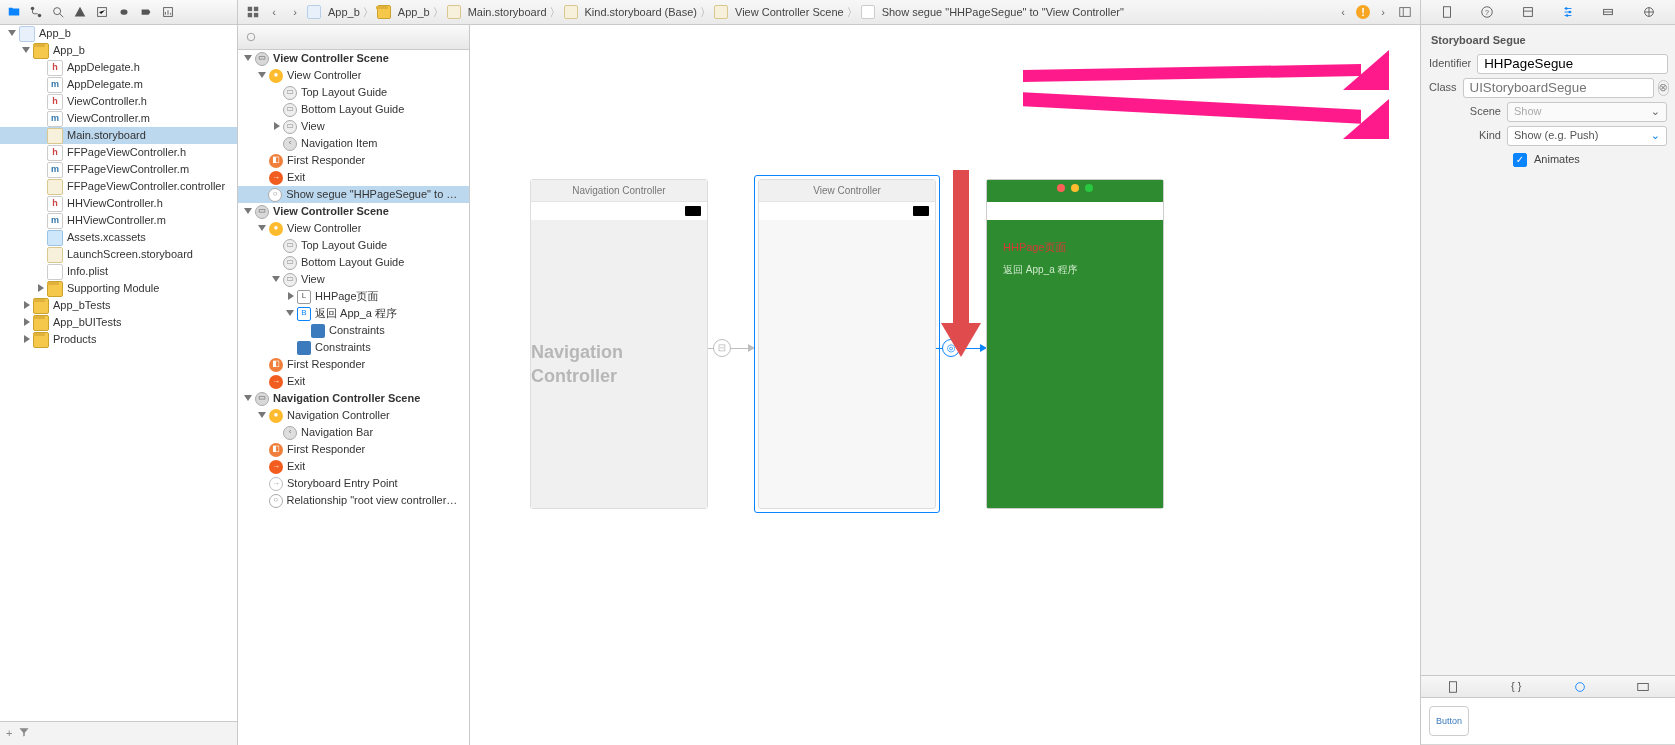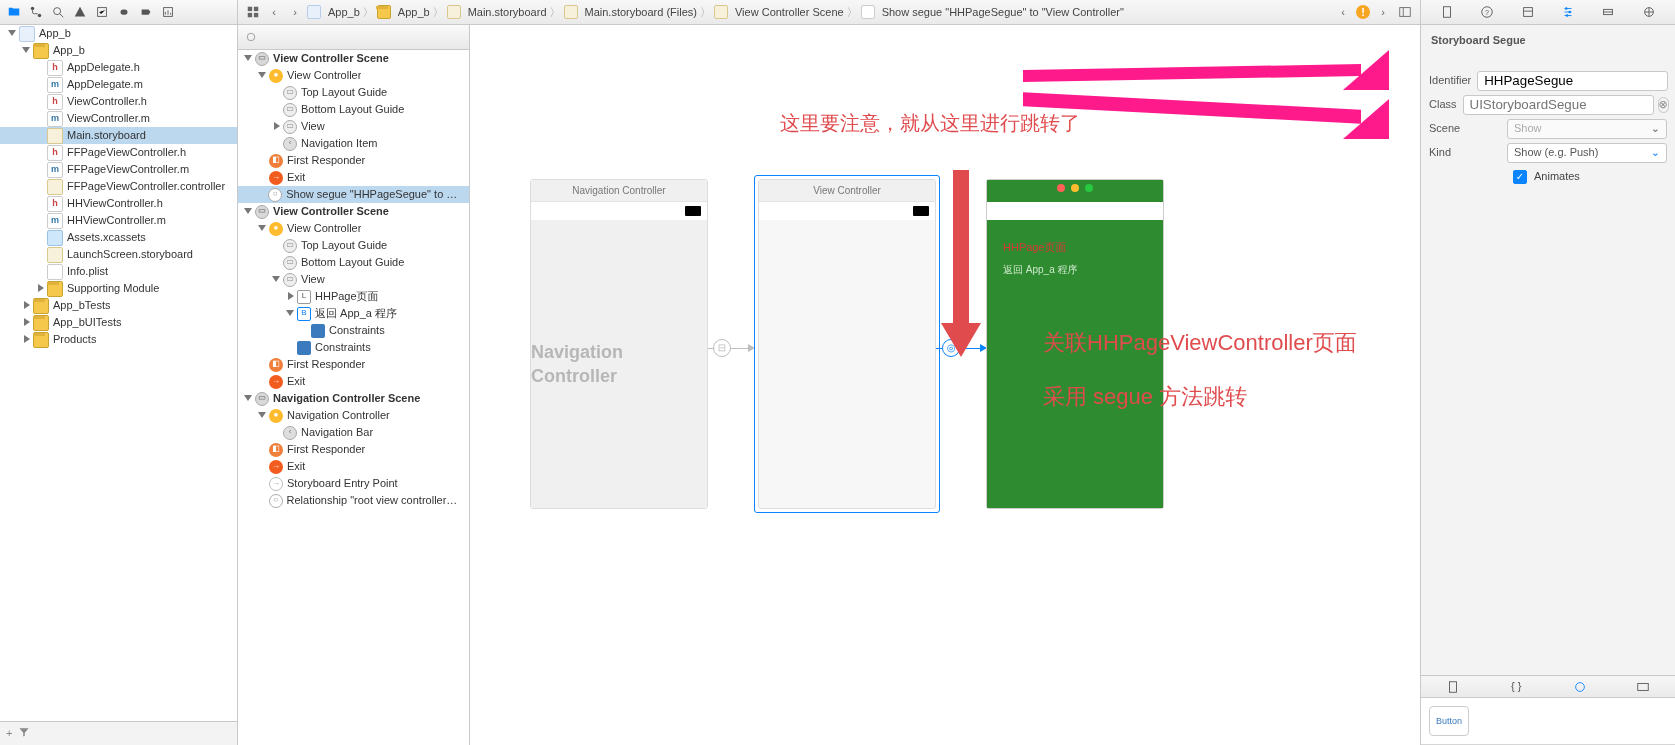--- a/index.html
+++ b/index.html
@@ -110,23 +110,23 @@
     .pinkblock{position:absolute;background:var(--pink);clip-path:polygon(100% 0,100% 100%,0 100%)}
     .pinkstem{position:absolute;background:var(--pink)}
     .redarrow-body{position:absolute;background:var(--reddish)}
     .redarrow-head{position:absolute;width:0;height:0}
 
     
     .insp-tabs{height:25px;background:linear-gradient(#f7f7f7,#eaeaea);border-bottom:1px solid var(--border2);
       display:flex;align-items:center;justify-content:space-around;padding:0 6px}
     .insp-tabs .tbtn{width:24px}
     .insp-body{flex:1;overflow:auto;padding:6px 8px}
-    .sect-title{font-weight:600;color:#555;margin:2px 0 23px 2px}
+    .sect-title{font-weight:600;color:#555;margin:2px 0 6px 2px}
     .field{display:flex;align-items:center;margin:4px 0}
-    .field label{width:72px;text-align:left;color:#555;margin-right:6px}
+    .field label{width:72px;text-align:right;color:#555;margin-right:6px}
     .field input[type=text]{flex:1;height:20px;border:1px solid #c8c8c8;border-radius:3px;padding:0 6px;background:#fff}
     .field .combo{flex:1;height:20px;border:1px solid #c8c8c8;border-radius:3px;background:#fff;display:flex;align-items:center;
       padding:0 6px;justify-content:space-between;color:#555}
     .field .combo.disabled{color:#aaa;background:#fafafa}
     .field .combo .dd{color:#666}
     .clrbtn{width:16px;height:16px;border:1px solid #c8c8c8;border-radius:8px;display:inline-flex;align-items:center;justify-content:center;margin-left:4px;color:#888}
     .chk{display:flex;align-items:center;gap:4px;margin:4px 0 0 80px;color:#444}
     .chk input{appearance:none;width:14px;height:14px;border:1px solid #888;border-radius:2px;background:#fff;display:inline-flex;align-items:center;justify-content:center}
     .chk input:checked{background:var(--blue);border-color:var(--blue)}
     .chk input:checked::after{content:"✓";color:#fff;font-size:10px}
@@ -345,21 +345,21 @@
             <span>App_b</span>
           </span>
           <span class="chev">〉</span>
           <span class="crumb">
             <span class="fico sb" style="width: 14px; height: 14px;"></span>
             <span>Main.storyboard</span>
           </span>
           <span class="chev">〉</span>
           <span class="crumb">
             <span class="fico sb" style="width: 14px; height: 14px;"></span>
-            <span>Main.storyboard (Files)</span>
+            <span>Kind.storyboard (Base)</span>
           </span>
           <span class="chev">〉</span>
           <span class="crumb">
             <span class="fico sb" style="width: 14px; height: 14px;"></span>
             <span>View Controller Scene</span>
           </span>
           <span class="chev">〉</span>
           <span class="crumb">
             <span class="fico pl" style="width: 14px; height: 14px;"></span>
             <span>Show segue "HHPageSegue" to "View Controller"</span>
@@ -549,21 +549,20 @@
               <span class="spacer" style="width: 18px;"></span>
               <span class="tri "></span>
               <span class="oicon seg">○</span>
               <span class="lbl">Relationship "root view controller" t...</span>
             </div>
           </div>
       </div>
 
       <div class="canvas">
 
-        <div class="anno" style="left:310px;top:85px">这里要注意，就从这里进行跳转了</div>
 
         <div class="scene" style="left:60px;top:154px;width:178px;height:330px">
           <div class="stitle">Navigation Controller</div>
           <div class="sbar">
               <span class="sig"></span>
             </div>
           <div class="nbody">
               <span>Navigation Controller</span>
             </div>
         </div>
@@ -593,22 +592,20 @@
               </div>
             <div class="bar">
                 <span class="sig" style="float:right;margin:4px 6px 0 0"></span>
               </div>
             <div style="height:44px"></div>
             <div class="tred">HHPage页面</div>
             <a>返回 App_a 程序</a>
           </div>
         </div>
 
-        <div class="anno2" style="left:573px;top:303px">关联HHPageViewController页面</div>
-        <div class="anno2" style="left:573px;top:357px">采用 segue 方法跳转</div>
 
         <div class="redarrow-body" style="left:483px;top:145px;width:16px;height:155px"></div>
         <div class="redarrow-head" style="left:471px;top:298px;border-left:20px solid transparent;border-right:20px solid transparent;border-top:34px solid var(--reddish)"></div>
 
         <div class="pinkstem" style="left:553px;top:42px;width:338px;height:12px;transform:skewY(-1deg)"></div>
         <div class="pinkblock" style="left:873px;top:25px;width:46px;height:40px"></div>
         <div class="pinkstem" style="left:553px;top:76px;width:338px;height:14px;transform:skewY(3deg)"></div>
         <div class="pinkblock" style="left:873px;top:74px;width:46px;height:40px"></div>
 
       </div>

